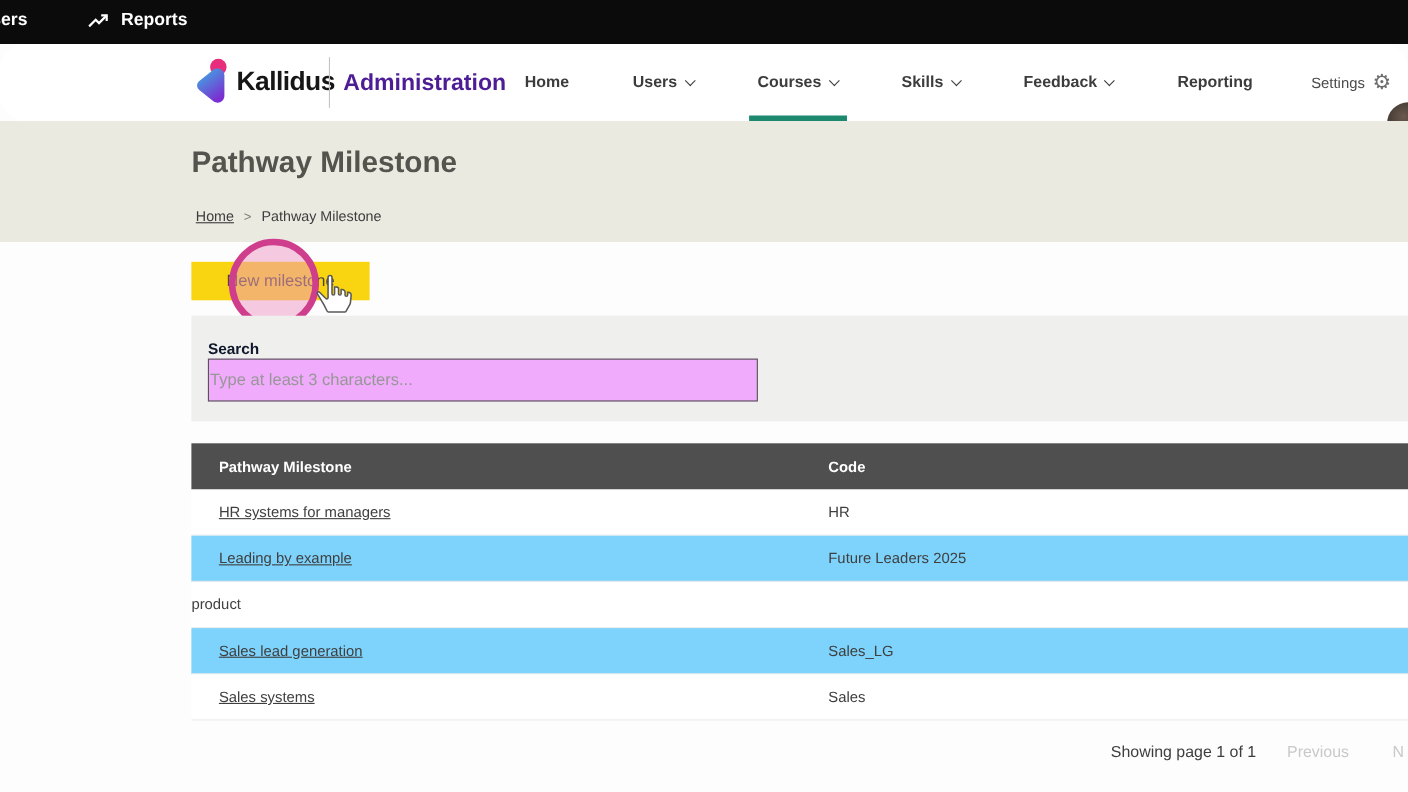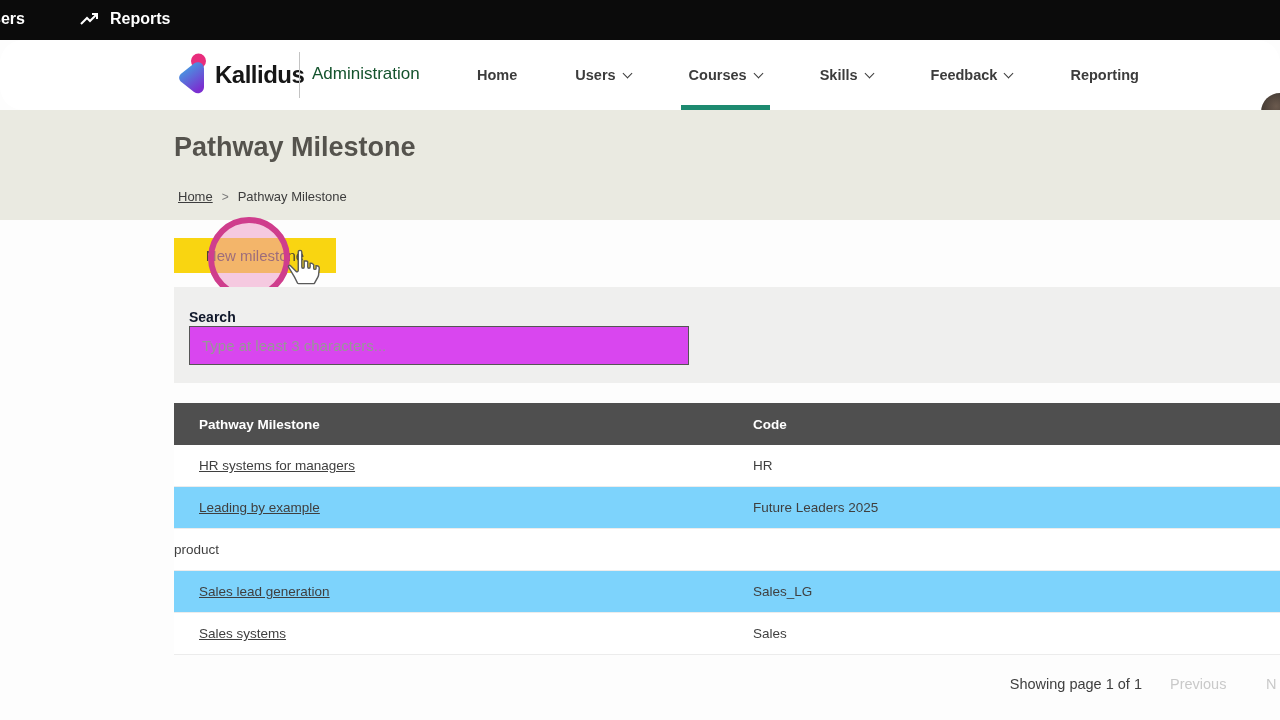--- a/index.html
+++ b/index.html
@@ -12,21 +12,21 @@
   .taskbar .tb-item { font-size:16px; font-weight:bold; color:#fff; cursor:default; }
   .tb-users { position:absolute; left:-8px; top:10px; }
   .tb-reports { position:absolute; left:110px; top:10px; }
   .tb-icon { position:absolute; left:80px; top:12px; width:20px; height:16px; }
 
   
   .appbar { position:absolute; left:0; top:40px; width:1280px; height:70px; background:#fff;border-radius:23px; }
   .brand { position:absolute; left:175px; top:12px; display:flex; align-items:center; height:46px; cursor:pointer; }
   .brand-name { font-size:24px; font-weight:bold; color:#161616; margin-left:6px; letter-spacing:-0.5px; }
   .brand-divider { position:absolute; left:299px; top:12px; width:1px; height:46px; background:#c3c3c3; }
-  .app-title { position:absolute; left:312px; top:24px; font-size:17px; color:#14532d; }
+  .app-title { position:absolute; left:312px; top:24px; font-size:21px; color:#4c1d95;font-weight:bold; }
 
   .nav { position:absolute; left:467px; top:0; height:70px; display:flex; align-items:center; gap:38px; }
   .nav-item { display:flex; align-items:center; height:70px; padding:0 10px; font-size:14.5px; font-weight:600; color:#3c3c3c; cursor:pointer; position:relative; }
   .nav-item.active::after { content:""; position:absolute; left:2px; right:2px; bottom:0; height:5px; background:#1d8a70; }
   .chev { width:7px; height:7px; border-right:1.6px solid #3c3c3c; border-bottom:1.6px solid #3c3c3c; transform:rotate(45deg); display:inline-block; margin-left:8px; margin-top:-4px; }
   .settings { position:absolute; left:1192px; top:0; height:70px; display:flex; align-items:center; gap:7px; cursor:pointer; }
   .settings-label { font-size:13.5px; color:#4a4a4a; }
   .gear { font-size:19px; color:#6e6e6e; line-height:1; }
   .avatar { position:absolute; left:1261px; top:53px; width:38px; height:38px; border-radius:50%;
             background:radial-gradient(circle at 40% 35%, #6b5a4e 0%, #3d352f 55%, #181512 100%); cursor:pointer; }
@@ -41,22 +41,22 @@
   
   .btn-new { position:absolute; left:174px; top:238px; width:162px; height:35px; background:#f9d511; border:none;
              font-family:"Liberation Sans", sans-serif; font-size:15px; color:#4c4433; cursor:pointer; }
   .click-ring { position:absolute; left:208px; top:217px; width:82px; height:82px; border-radius:50%;
                 border:6px solid #cf3d8d; background:rgba(238,150,195,0.5); pointer-events:none; }
   .cursor { position:absolute; left:284px; top:248px; width:38px; height:38px; pointer-events:none; }
 
   
   .search-panel { position:absolute; left:174px; top:287px; width:1106px; height:96px; background:#efefee; }
   .search-label { position:absolute; left:15px; top:22px; font-size:14px; font-weight:bold; color:#0f172a; }
-  .search-input { position:absolute; left:15px; top:39px; width:500px; height:39px; background:#d946ef; border:1px solid #555;
-                  font-family:"Liberation Sans", sans-serif; font-size:15px; color:#333; padding:0 12px; }
+  .search-input { position:absolute; left:15px; top:39px; width:500px; height:39px; background:#f0abfc; border:1px solid #555;
+                  font-family:"Liberation Sans", sans-serif; font-size:15px; color:#333; padding:0 1px; }
   .search-input::placeholder { color:#979797; }
 
   
   .table { position:absolute; left:174px; top:403px; width:1106px; }
   .thead { display:flex; background:#4f4f4f; height:42px; align-items:center; }
   .th { color:#fff; font-size:13.5px; font-weight:bold; cursor:pointer; }
   .col-name { width:579px; padding-left:25px; }
   .col-code { flex:1; }
   .trow { display:flex; height:42px; align-items:center; background:#fff; border-bottom:1px solid #ececec; }
   .trow.alt { background:#7dd3fc; }
@@ -118,20 +118,24 @@
       </div>
       <div class="nav-item">
         <span>Feedback</span>
         <span class="chev"></span>
       </div>
       <div class="nav-item">
         <span>Reporting</span>
       </div>
     </div>
 
+    <div class="settings">
+      <span class="settings-label">Settings</span>
+      <span class="gear">⚙</span>
+    </div>
     <div class="avatar"></div>
   </div>
 
   <div class="hero">
     <div class="page-title">Pathway Milestone</div>
     <div class="breadcrumb">
       <a>Home</a>
       <span class="crumb-sep">&gt;</span>
       <span>Pathway Milestone</span>
     </div>

